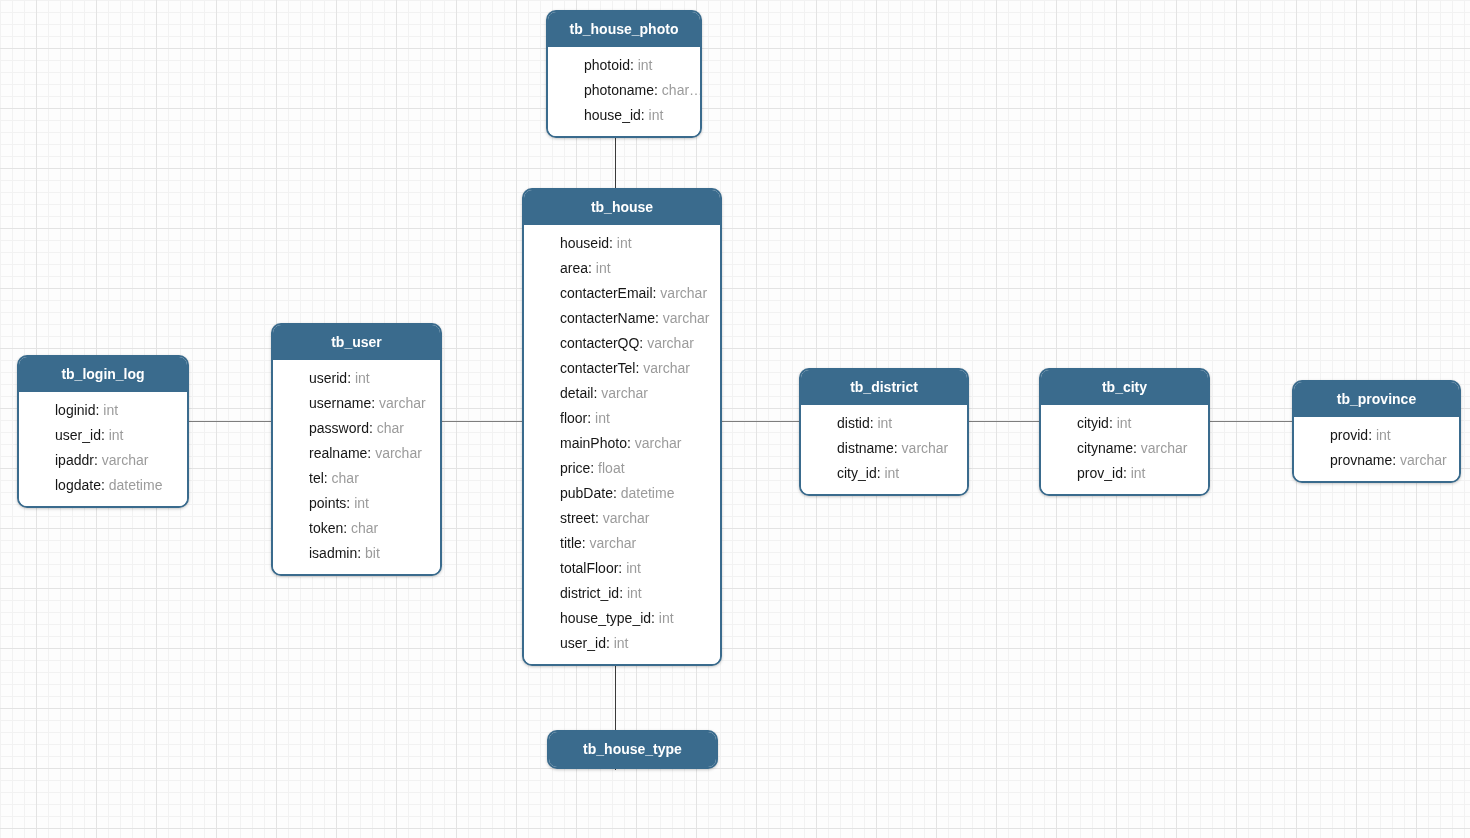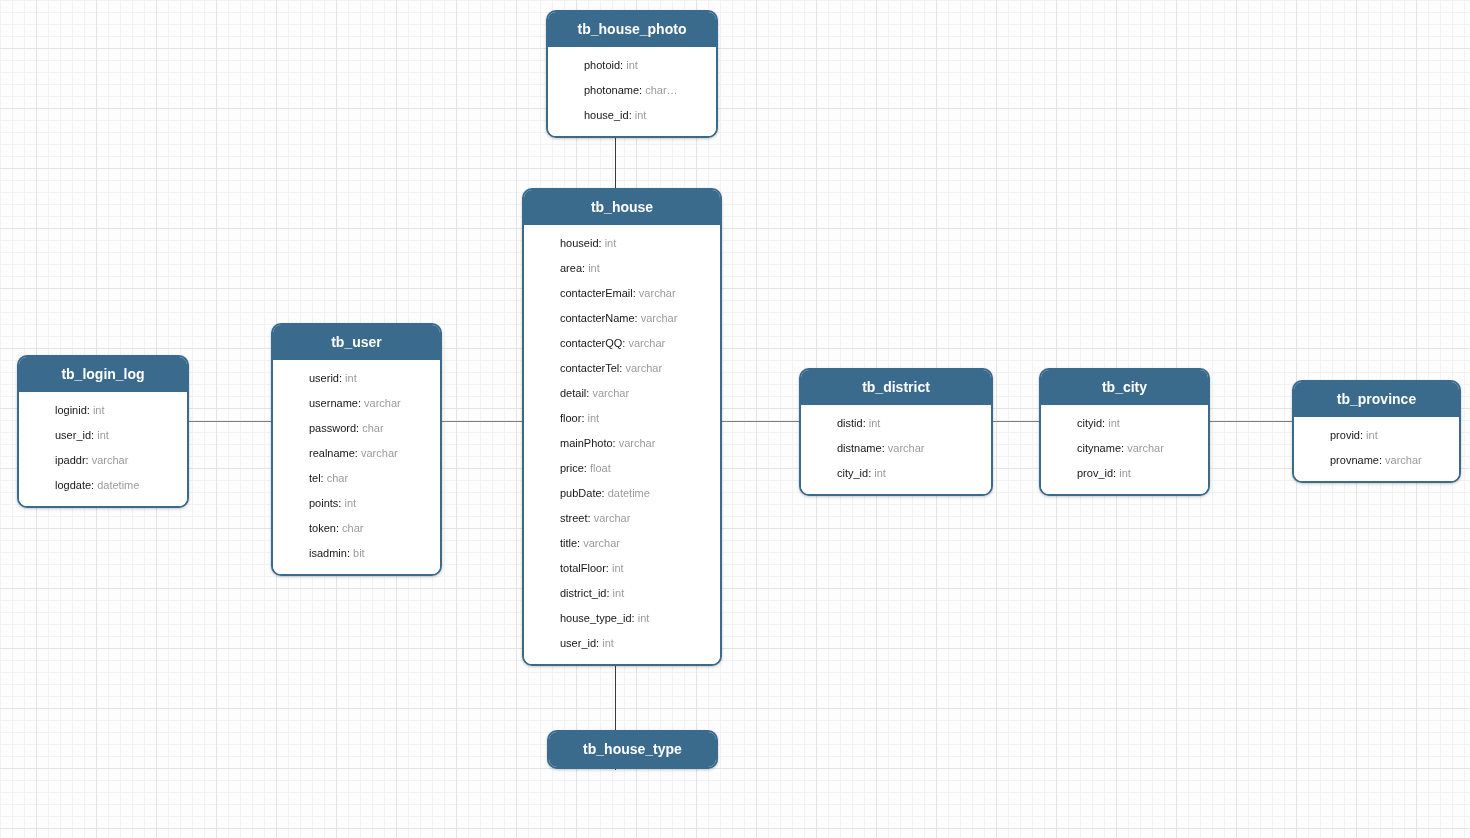--- a/index.html
+++ b/index.html
@@ -49,21 +49,21 @@
   }
   .entity-body {
     padding: 6px 0 8px 0;
     background: #ffffff;
   }
   .field-row {
     height: 25px;
     line-height: 25px;
     padding-left: 36px;
     padding-right: 8px;
-    font-size: 11px;
+    font-size: 14px;
     white-space: nowrap;
     overflow: hidden;
   }
   .fname { color: #161616; }
   .ftype { color: #9b9b9b; }
 </style>
 </head>
 <body>
 
 <div class="canvas">
@@ -78,21 +78,21 @@
 
     <line x1="400" y1="421.5" x2="560" y2="421.5" stroke="#7d7d7d" stroke-width="1"></line>
 
     <line x1="700" y1="421.5" x2="840" y2="421.5" stroke="#7d7d7d" stroke-width="1"></line>
 
     <line x1="940" y1="421.5" x2="1080" y2="421.5" stroke="#7d7d7d" stroke-width="1"></line>
 
     <line x1="1180" y1="421.5" x2="1320" y2="421.5" stroke="#7d7d7d" stroke-width="1"></line>
   </svg>
 
-  <div class="entity" style="left:546px; top:10px; width:172px;">
+  <div class="entity" style="left:546px; top:10px; width:156px;">
     <div class="entity-header">tb_house_photo</div>
     <div class="entity-body">
         <div class="field-row"><span class="fname">photoid:</span><span class="ftype"> int</span></div>
         <div class="field-row"><span class="fname">photoname:</span><span class="ftype"> char…</span></div>
         <div class="field-row"><span class="fname">house_id:</span><span class="ftype"> int</span></div>
       </div>
   </div>
 
   <div class="entity" style="left:522px; top:188px; width:200px;">
     <div class="entity-header">tb_house</div>
@@ -134,21 +134,21 @@
   <div class="entity" style="left:17px; top:355px; width:172px;">
     <div class="entity-header">tb_login_log</div>
     <div class="entity-body">
         <div class="field-row"><span class="fname">loginid:</span><span class="ftype"> int</span></div>
         <div class="field-row"><span class="fname">user_id:</span><span class="ftype"> int</span></div>
         <div class="field-row"><span class="fname">ipaddr:</span><span class="ftype"> varchar</span></div>
         <div class="field-row"><span class="fname">logdate:</span><span class="ftype"> datetime</span></div>
       </div>
   </div>
 
-  <div class="entity" style="left:799px; top:368px; width:194px;">
+  <div class="entity" style="left:799px; top:368px; width:170px;">
     <div class="entity-header">tb_district</div>
     <div class="entity-body">
         <div class="field-row"><span class="fname">distid:</span><span class="ftype"> int</span></div>
         <div class="field-row"><span class="fname">distname:</span><span class="ftype"> varchar</span></div>
         <div class="field-row"><span class="fname">city_id:</span><span class="ftype"> int</span></div>
       </div>
   </div>
 
   <div class="entity" style="left:1292px; top:380px; width:169px;">
     <div class="entity-header">tb_province</div>

